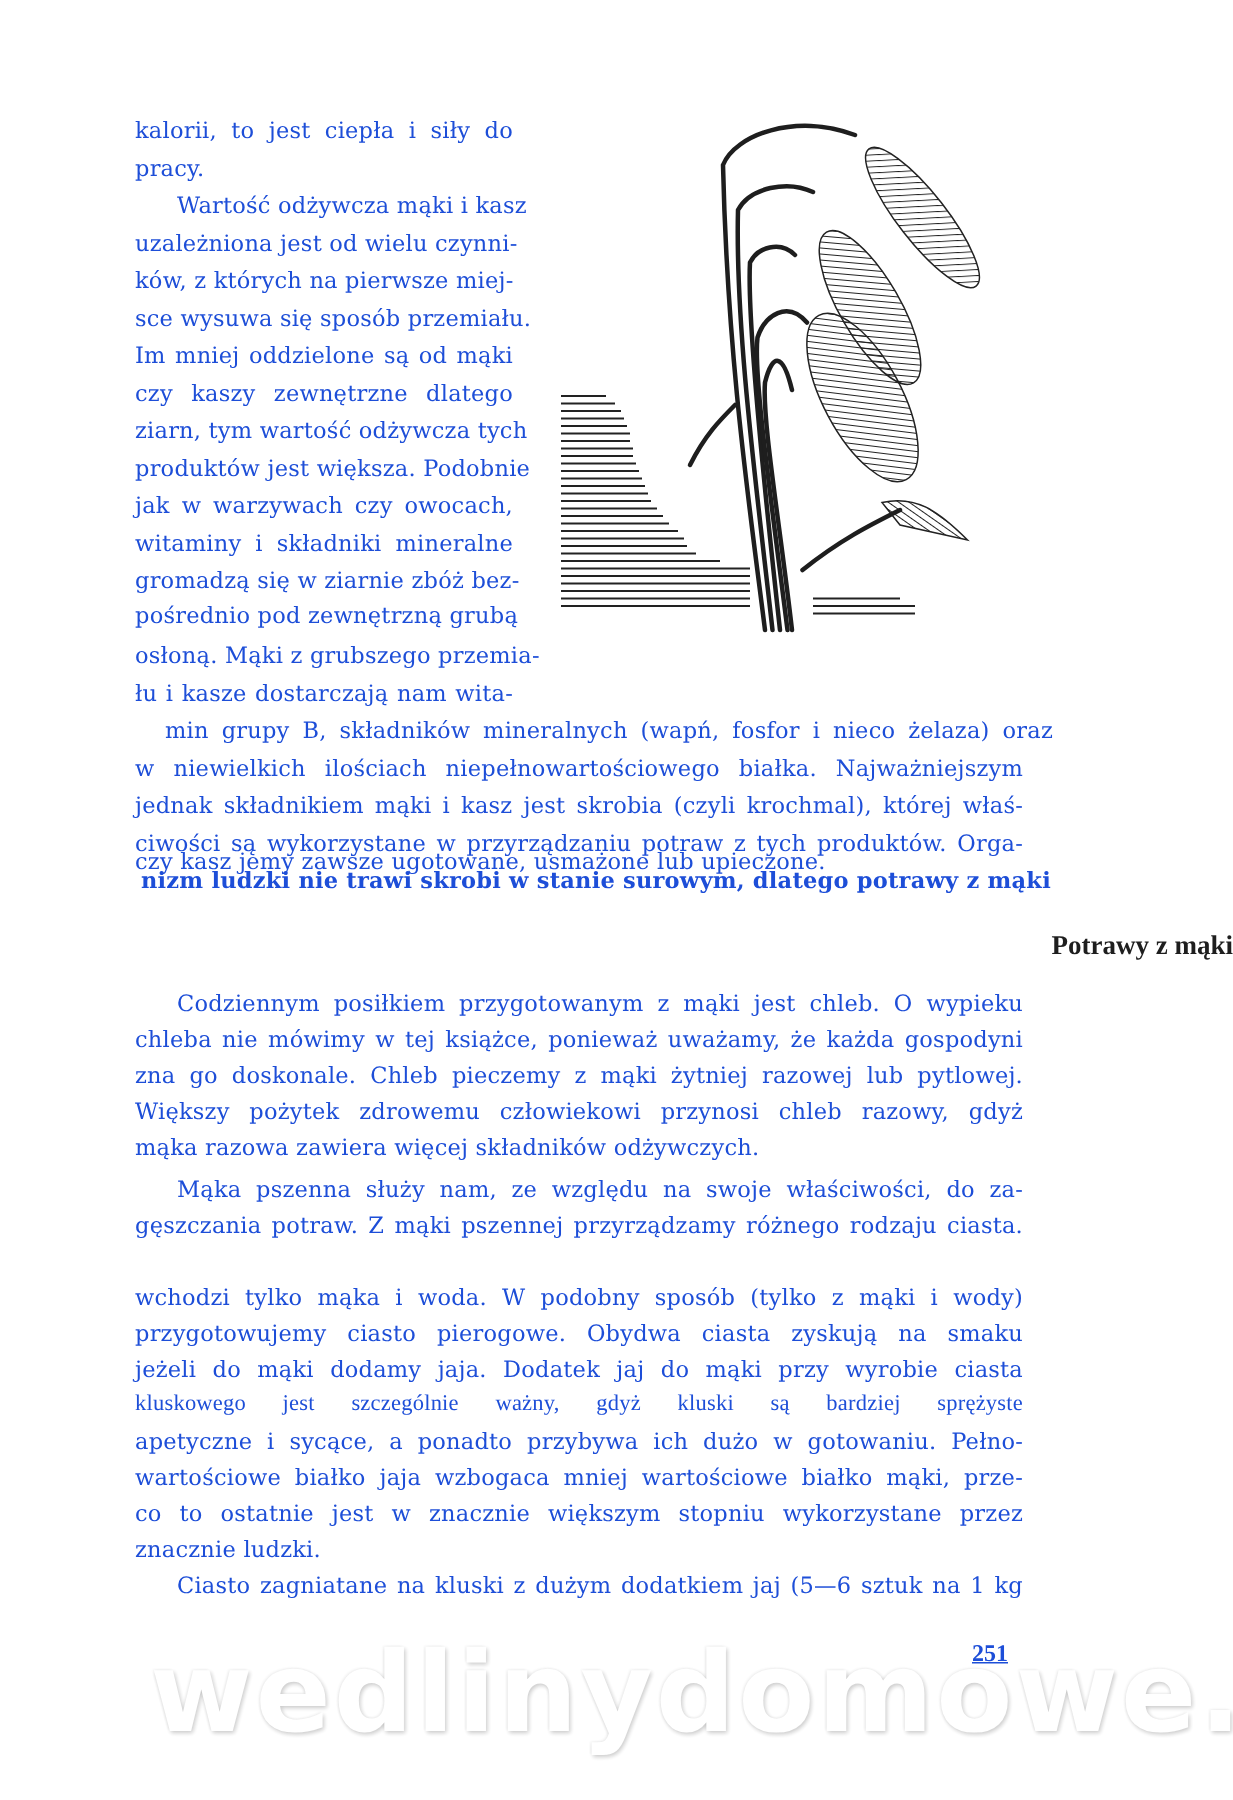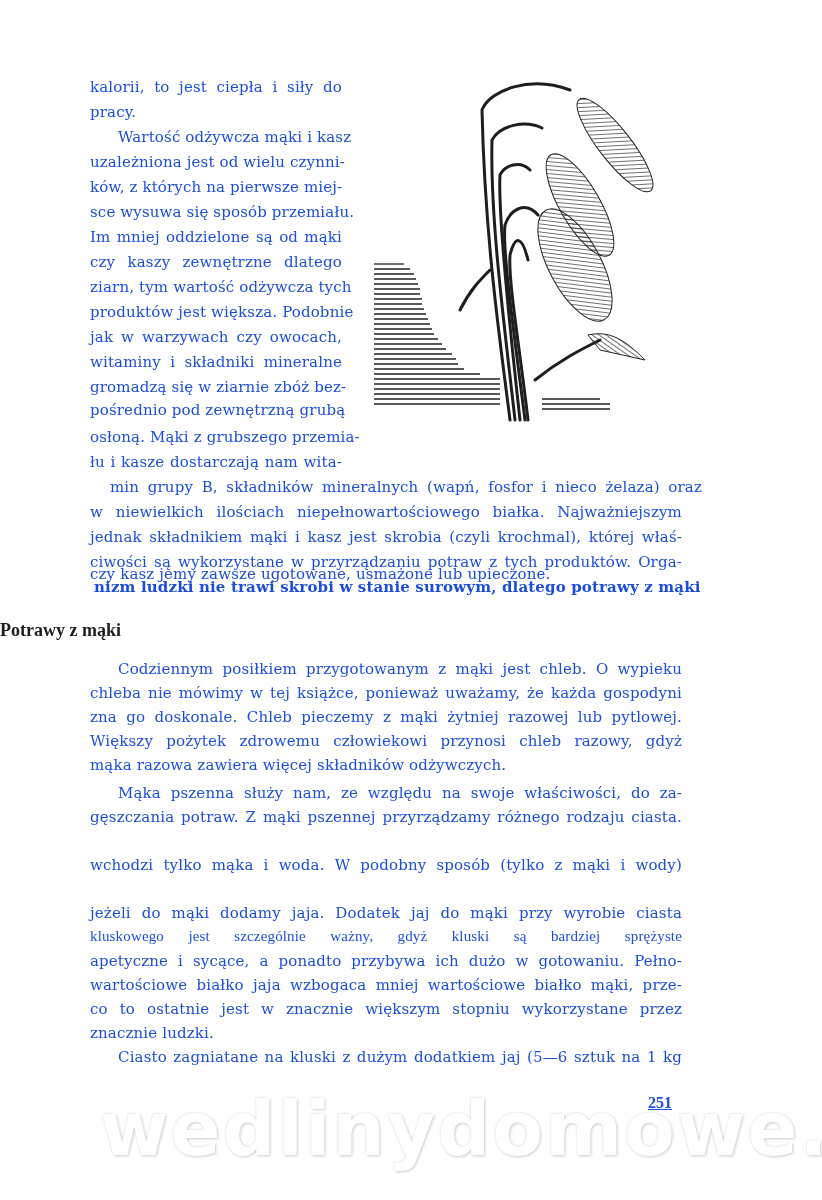--- a/index.html
+++ b/index.html
@@ -7,21 +7,21 @@
     width:822px; height:1200px; background:#ffffff; position:relative; overflow:hidden;
     font-family:"DejaVu Serif", serif; color:#2a2a2a;
   }
   .page { position:absolute; left:0; top:0; width:822px; height:1200px; }
   .line {
     position:absolute; font-size:15px; white-space:nowrap; letter-spacing:0.15px;
     color:#1d4ed8;
   }
   .justify { text-align:justify; text-align-last:justify; }
   .heading {
-    position:absolute; left:0; width:822px; top:620px; text-align:left;
+    position:absolute; left:0; width:822px; top:620px; text-align:right;
     font-family:"Liberation Serif", serif; font-weight:bold; font-size:18px; color:#1e1e1e;
     padding-left:-20px;
   }
   .pageno {
     position:absolute; left:648px; top:1094px; font-family:"Liberation Serif", serif;
     font-weight:bold; font-size:16px; color:#1d4ed8;text-decoration:underline;
   }
   .watermark {
     position:absolute; left:100px; top:1086px; font-family:"DejaVu Sans", sans-serif;
     font-weight:bold; font-size:74px; color:#ffffff; letter-spacing:2px;
@@ -65,20 +65,21 @@
   <div class="heading">Potrawy z mąki</div>
 
   <div class="line justify" style="left:118px;top:660px;width:564px;">Codziennym posiłkiem przygotowanym z mąki jest chleb. O wypieku</div>
   <div class="line justify" style="left:90px;top:684px;width:592px;">chleba nie mówimy w tej książce, ponieważ uważamy, że każda gospodyni</div>
   <div class="line justify" style="left:90px;top:708px;width:592px;">zna go doskonale. Chleb pieczemy z mąki żytniej razowej lub pytlowej.</div>
   <div class="line justify" style="left:90px;top:732px;width:592px;">Większy pożytek zdrowemu człowiekowi przynosi chleb razowy, gdyż</div>
   <div class="line" style="left:90px;top:756px;">mąka razowa zawiera więcej składników odżywczych.</div>
   <div class="line justify" style="left:118px;top:784px;width:564px;">Mąka pszenna służy nam, ze względu na swoje właściwości, do za-</div>
   <div class="line justify" style="left:90px;top:808px;width:592px;">gęszczania potraw. Z mąki pszennej przyrządzamy różnego rodzaju ciasta.</div>
   <div class="line justify" style="left:90px;top:856px;width:592px;">wchodzi tylko mąka i woda. W podobny sposób (tylko z mąki i wody)</div>
+  <div class="line justify" style="left:90px;top:880px;width:592px;">przygotowujemy ciasto pierogowe. Obydwa ciasta zyskują na smaku</div>
   <div class="line justify" style="left:90px;top:904px;width:592px;">jeżeli do mąki dodamy jaja. Dodatek jaj do mąki przy wyrobie ciasta</div>
   <div class="line justify" style="left:90px;top:928px;width:592px;font-family:Liberation Serif, serif;">kluskowego jest szczególnie ważny, gdyż kluski są bardziej sprężyste</div>
   <div class="line justify" style="left:90px;top:952px;width:592px;">apetyczne i sycące, a ponadto przybywa ich dużo w gotowaniu. Pełno-</div>
   <div class="line justify" style="left:90px;top:976px;width:592px;">wartościowe białko jaja wzbogaca mniej wartościowe białko mąki, prze-</div>
   <div class="line justify" style="left:90px;top:1000px;width:592px;">co to ostatnie jest w znacznie większym stopniu wykorzystane przez</div>
   <div class="line" style="left:90px;top:1024px;">znacznie ludzki.</div>
   <div class="line justify" style="left:118px;top:1048px;width:564px;">Ciasto zagniatane na kluski z dużym dodatkiem jaj (5—6 sztuk na 1 kg</div>
 
   <div class="watermark">wedlinydomowe.pl</div>
   <div class="pageno">251</div>

